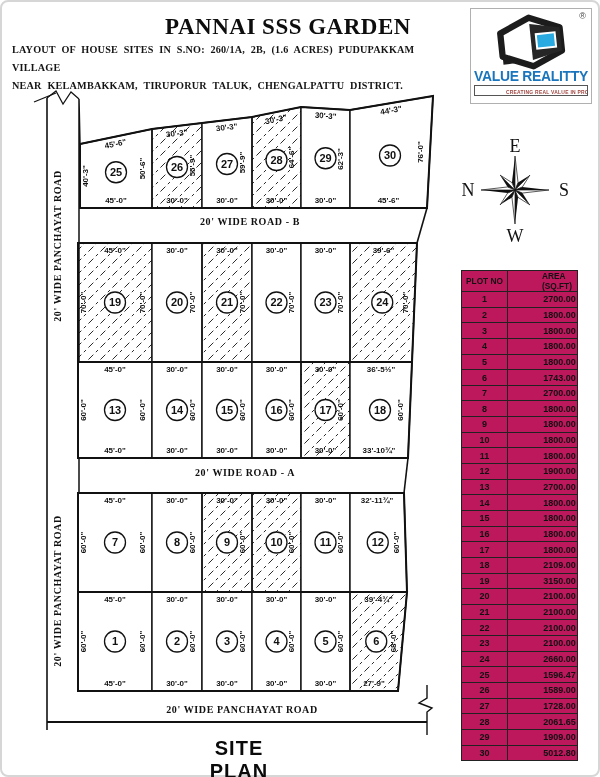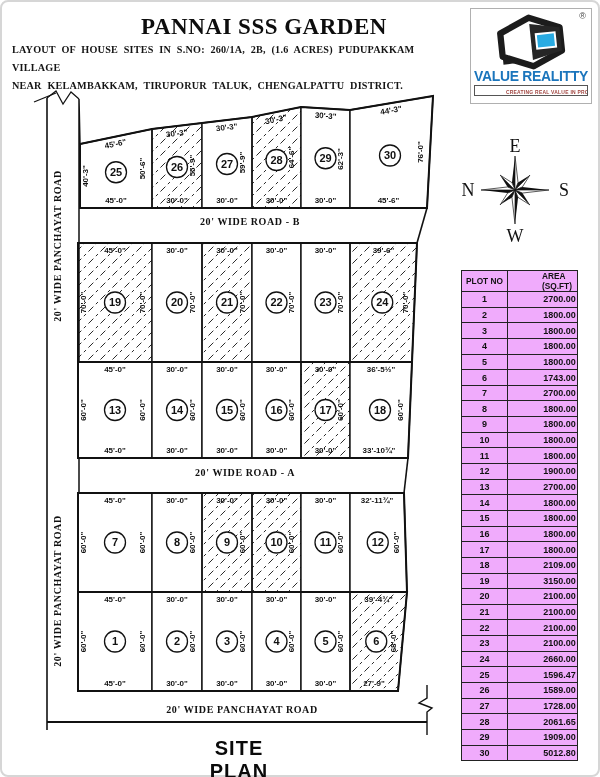--- a/index.html
+++ b/index.html
@@ -1,40 +1,40 @@
 <!DOCTYPE html>
 <html><head>
 <meta charset="utf-8">
 <style>
   html,body{margin:0;padding:0;}
   body{width:600px;height:777px;background:#ffffff;position:relative;overflow:hidden;
        font-family:"Liberation Sans",sans-serif;color:#111;}
   .frame{position:absolute;inset:0;border:2px solid #d6d6d6;border-radius:8px;pointer-events:none;}
-  .title{position:absolute;left:44px;top:6px;width:440px;text-align:center;
+  .title{position:absolute;left:68px;top:6px;width:440px;text-align:center;
          font-family:"Liberation Serif",serif;font-weight:700;font-size:23px;
          letter-spacing:.5px;color:#0d0d0d;white-space:nowrap;margin-top:8px;}
   .subtitle{position:absolute;left:12px;top:41px;width:450px;
             font-family:"Liberation Serif",serif;font-weight:700;font-size:10.2px;
             line-height:18px;letter-spacing:.2px;word-spacing:3px;color:#151515;}
   .logo{position:absolute;right:8px;top:8px;width:120px;height:94px;border:1px solid #b0b0b0;
         background:#fff;text-align:center;}
   .logo .reg{position:absolute;top:2px;right:5px;font-size:9px;color:#444;}
   .logo svg{display:block;margin:5px auto 0 auto;}
   .brand{font-weight:700;font-size:14.5px;color:#1b75bc;letter-spacing:-.3px;
          transform:scaleX(.96);white-space:nowrap;margin-top:-2px;}
   .tagline{margin:1px 3px 0 3px;border:1px solid #555;height:9px;line-height:8px;overflow:hidden;}
   .tagline span{display:inline-block;font-size:8px;font-weight:700;color:#a04540;
                 letter-spacing:.4px;transform:scale(.62);transform-origin:center center;white-space:nowrap;}
   #compass{position:absolute;left:452px;top:128px;}
   #compass text{font-family:"Liberation Serif",serif;font-size:18px;fill:#111;}
   #plan{position:absolute;left:0;top:88px;}
   #plan text{font-family:"Liberation Sans",sans-serif;font-weight:700;fill:#111;}
   #plan text.road{font-family:"Liberation Serif",serif;font-size:10px;letter-spacing:.6px;}
   .tbl{position:absolute;left:461px;top:270px;width:115px;height:489px;border:1.6px solid #222;
-       display:flex;flex-direction:column;font-weight:700;font-size:9px;background:#f0abfc;}
+       display:flex;flex-direction:column;font-weight:700;font-size:9px;background:#be185d;}
   .trow{flex:1;display:flex;border-bottom:1px solid #222;}
   .trow:last-child{border-bottom:none;}
   .trow>div{display:flex;align-items:center;justify-content:center;}
   .c1{width:45px;border-right:1.2px solid #222;}
   .c2{flex:1;margin-left:34px;}
   .thead{font-size:8.3px;}
   .siteplan-label{position:absolute;left:183px;top:737px;width:112px;text-align:center;
        font-size:20px;font-weight:700;letter-spacing:1px;word-spacing:8px;color:#0a0a0a;
        border-bottom:3px solid #000;padding-bottom:1px;}
 </style>

